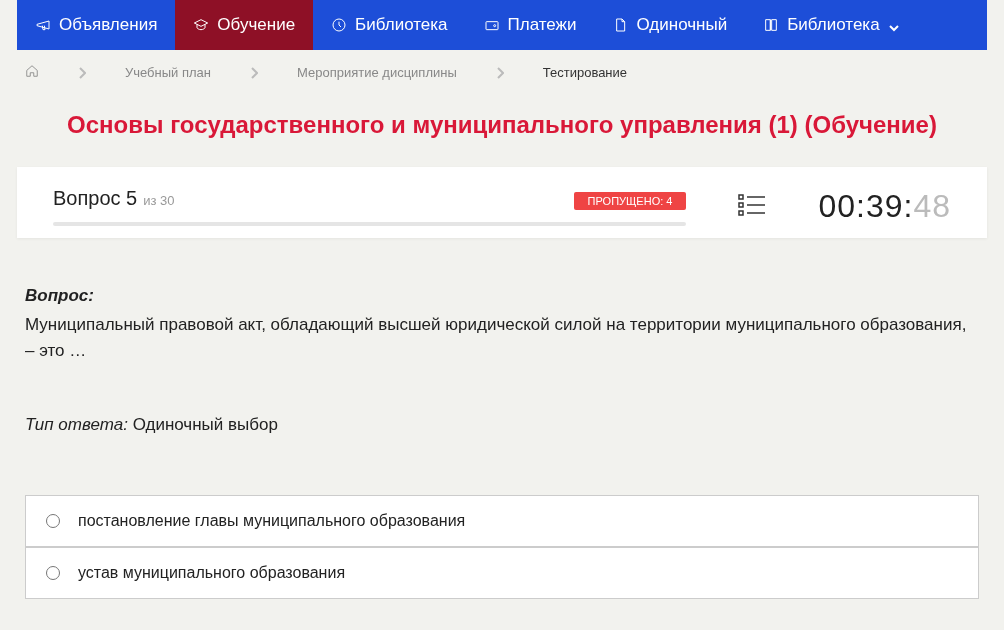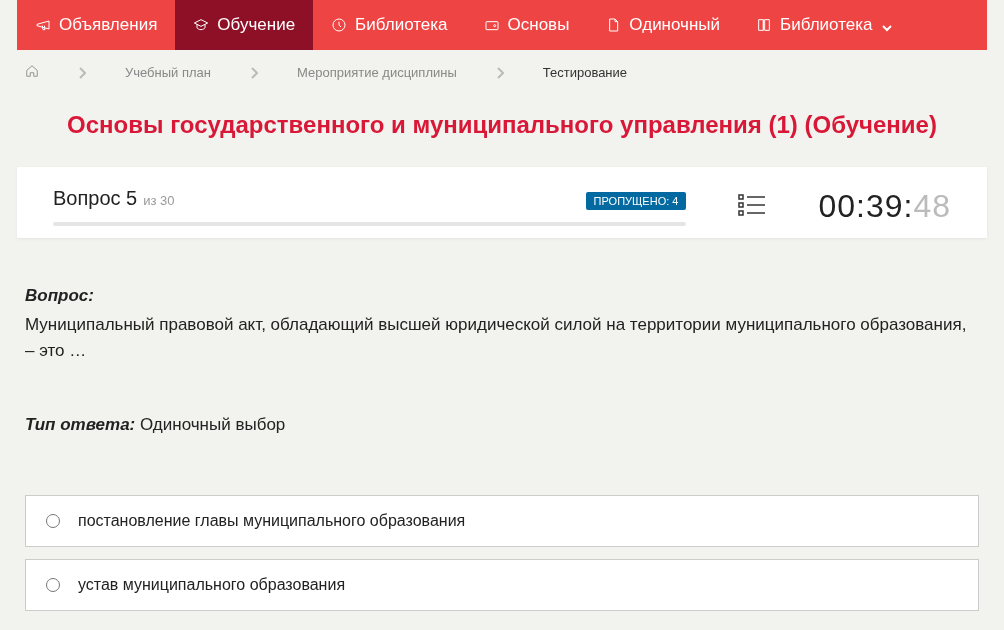--- a/index.html
+++ b/index.html
@@ -13,21 +13,21 @@
       width: 1004px;
       height: 630px;
       overflow: auto;
     }
     .container {
       max-width: 970px;
       margin: 0 auto;
     }
     
     .nav-bar {
-      background: #ef4444;
+      background: #1d4ed8;
       display: flex;
       height: 50px;
     }
     .nav-item {
       display: flex;
       align-items: center;
       padding: 0 18px;
       color: #fff;
       font-size: 17px;
       font-weight: 500;
@@ -124,24 +124,24 @@
       font-size: 20px;
       font-weight: 400;
       color: #222;
     }
     .question-total {
       font-size: 13px;
       color: #999;
       margin-left: 6px;
     }
     .skipped-badge {
-      background: #0369a1;
+      background: #ef4444;
       color: #fff;
       font-size: 11px;
-      padding: 3px 8px;
+      padding: 3px 14px;
       border-radius: 2px;
       margin-left: auto;
     }
     .progress-bar {
       height: 4px;
       background: #e5e5e5;
       border-radius: 2px;
       width: 100%;
     }
     .progress-fill {
@@ -185,32 +185,31 @@
       color: #222;
       line-height: 1.55;
       margin-top: 6px;
     }
     .answer-type {
       margin-top: 50px;
       font-size: 17px;
       color: #222;
     }
     .answer-type-label {
-      font-weight: 700;
+      font-weight: 400;
       font-style: italic;
     }
     
     .options {
       padding: 60px 8px 20px;
     }
     .option {
       border: 1px solid #ccc;
       background: #fff;
       padding: 16px 20px;
-      margin-bottom: 12px;
       display: flex;
       align-items: center;
       cursor: pointer;
     }
     .option input[type="radio"] {
       margin-right: 18px;
       width: 14px;
       height: 14px;
       cursor: pointer;
     }
@@ -250,21 +249,21 @@
       </span>
       <span>Библиотека</span>
     </div>
     <div class="nav-item">
       <span class="nav-icon">
         <svg viewBox="0 0 24 24">
             <rect x="3" y="7" width="18" height="12" rx="1"></rect>
             <circle cx="16" cy="13" r="1.5"></circle>
           </svg>
       </span>
-      <span>Основы</span>
+      <span>Платежи</span>
     </div>
     <div class="nav-item">
       <span class="nav-icon">
         <svg viewBox="0 0 24 24">
             <path d="M7 3h8l4 4v14H7V3z M15 3v4h4"></path>
           </svg>
       </span>
       <span>Одиночный</span>
     </div>
     <div class="nav-item">

